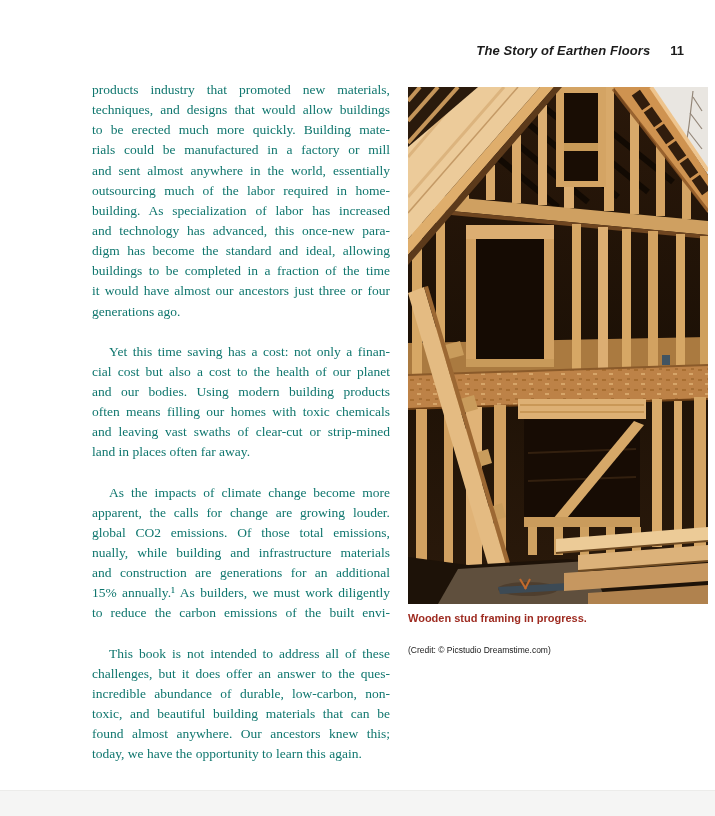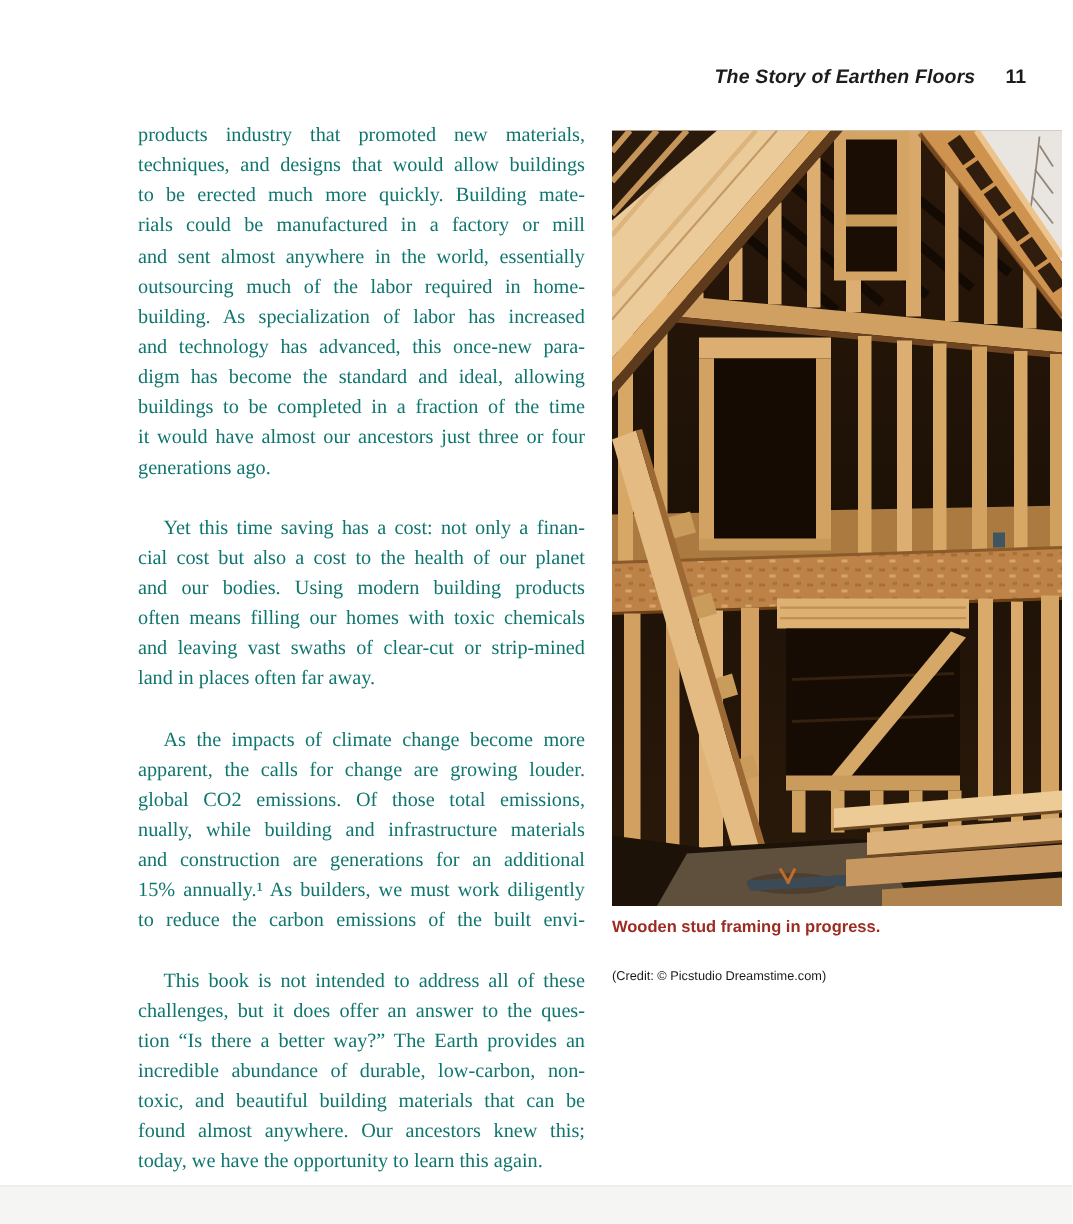--- a/index.html
+++ b/index.html
@@ -130,21 +130,20 @@
         <div class="tline">apparent, the calls for change are growing louder.</div>
         <div class="tline">global CO2 emissions. Of those total emissions,</div>
         <div class="tline">nually, while building and infrastructure materials</div>
         <div class="tline">and construction are generations for an additional</div>
         <div class="tline">15% annually.¹ As builders, we must work diligently</div>
         <div class="tline">to reduce the carbon emissions of the built envi-</div>
       </div>
       <div class="para">
         <div class="tline tindent">This book is not intended to address all of these</div>
         <div class="tline">challenges, but it does offer an answer to the ques-</div>
-        <div class="tline">tion “Is there a better way?” The Earth provides an</div>
         <div class="tline">incredible abundance of durable, low-carbon, non-</div>
         <div class="tline">toxic, and beautiful building materials that can be</div>
         <div class="tline">found almost anywhere. Our ancestors knew this;</div>
         <div class="tline tlast">today, we have the opportunity to learn this again.</div>
       </div>
     </div>
 
   <div class="figure">
     <svg width="300" height="517" viewBox="0 0 300 517" preserveAspectRatio="none">
       <defs>

